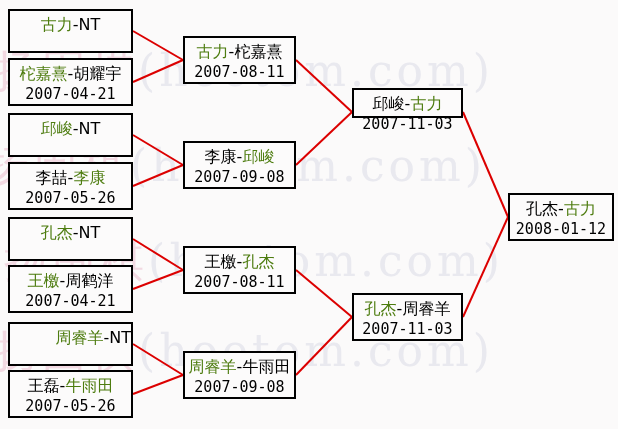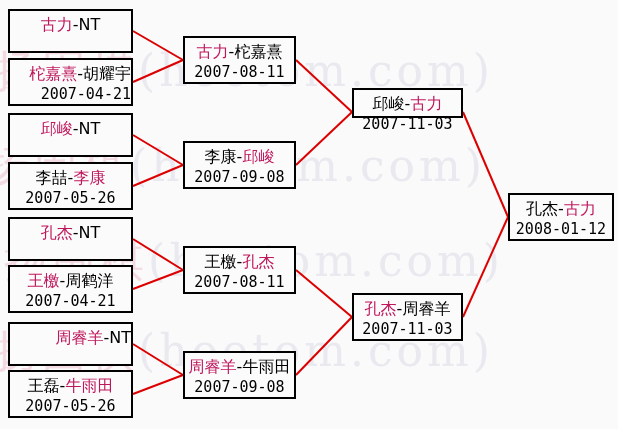--- a/index.html
+++ b/index.html
@@ -35,21 +35,21 @@
     text-align:center;
     padding-top:3px;
     font-size:16px;
     line-height:21px;
     color:#000;
   }
   .match-box .name-line{
     font-family:"DejaVu Sans","Liberation Sans",sans-serif;
     white-space:nowrap;
   }
-  .match-box .red{color:#be185d;}
+  .match-box .red{color:#4d7c0f;}
   .match-box .date-line{
     font-family:"DejaVu Sans Mono","Liberation Mono",monospace;
     font-size:15px;
     line-height:20px;
     white-space:nowrap;
   }
 </style>
 </head>
 <body>
 
@@ -74,21 +74,21 @@
       <line x1="296" y1="270" x2="352" y2="317" stroke="#dc0000" stroke-width="2"></line>
       <line x1="296" y1="375" x2="352" y2="317" stroke="#dc0000" stroke-width="2"></line>
       <line x1="463" y1="112" x2="508" y2="217" stroke="#dc0000" stroke-width="2"></line>
       <line x1="463" y1="317" x2="508" y2="217" stroke="#dc0000" stroke-width="2"></line>
     </svg>
 
   <div id="boxes-layer">
       <div class="match-box" style="left: 8px; top: 9px; width: 125px; height: 44px;">
         <div class="name-line"><span class="red">古力</span><span>-NT</span></div>
       </div>
-      <div class="match-box" style="left: 8px; top: 58px; width: 125px; height: 48px; text-align: right;">
+      <div class="match-box" style="left: 8px; top: 58px; width: 125px; height: 48px;">
         <div class="name-line"><span class="red">柁嘉熹</span><span>-胡耀宇</span></div>
         <div class="date-line">2007-04-21</div>
       </div>
       <div class="match-box" style="left: 8px; top: 113px; width: 125px; height: 44px;">
         <div class="name-line"><span class="red">邱峻</span><span>-NT</span></div>
       </div>
       <div class="match-box" style="left: 8px; top: 162px; width: 125px; height: 48px;">
         <div class="name-line"><span>李喆-</span><span class="red">李康</span></div>
         <div class="date-line">2007-05-26</div>
       </div>

